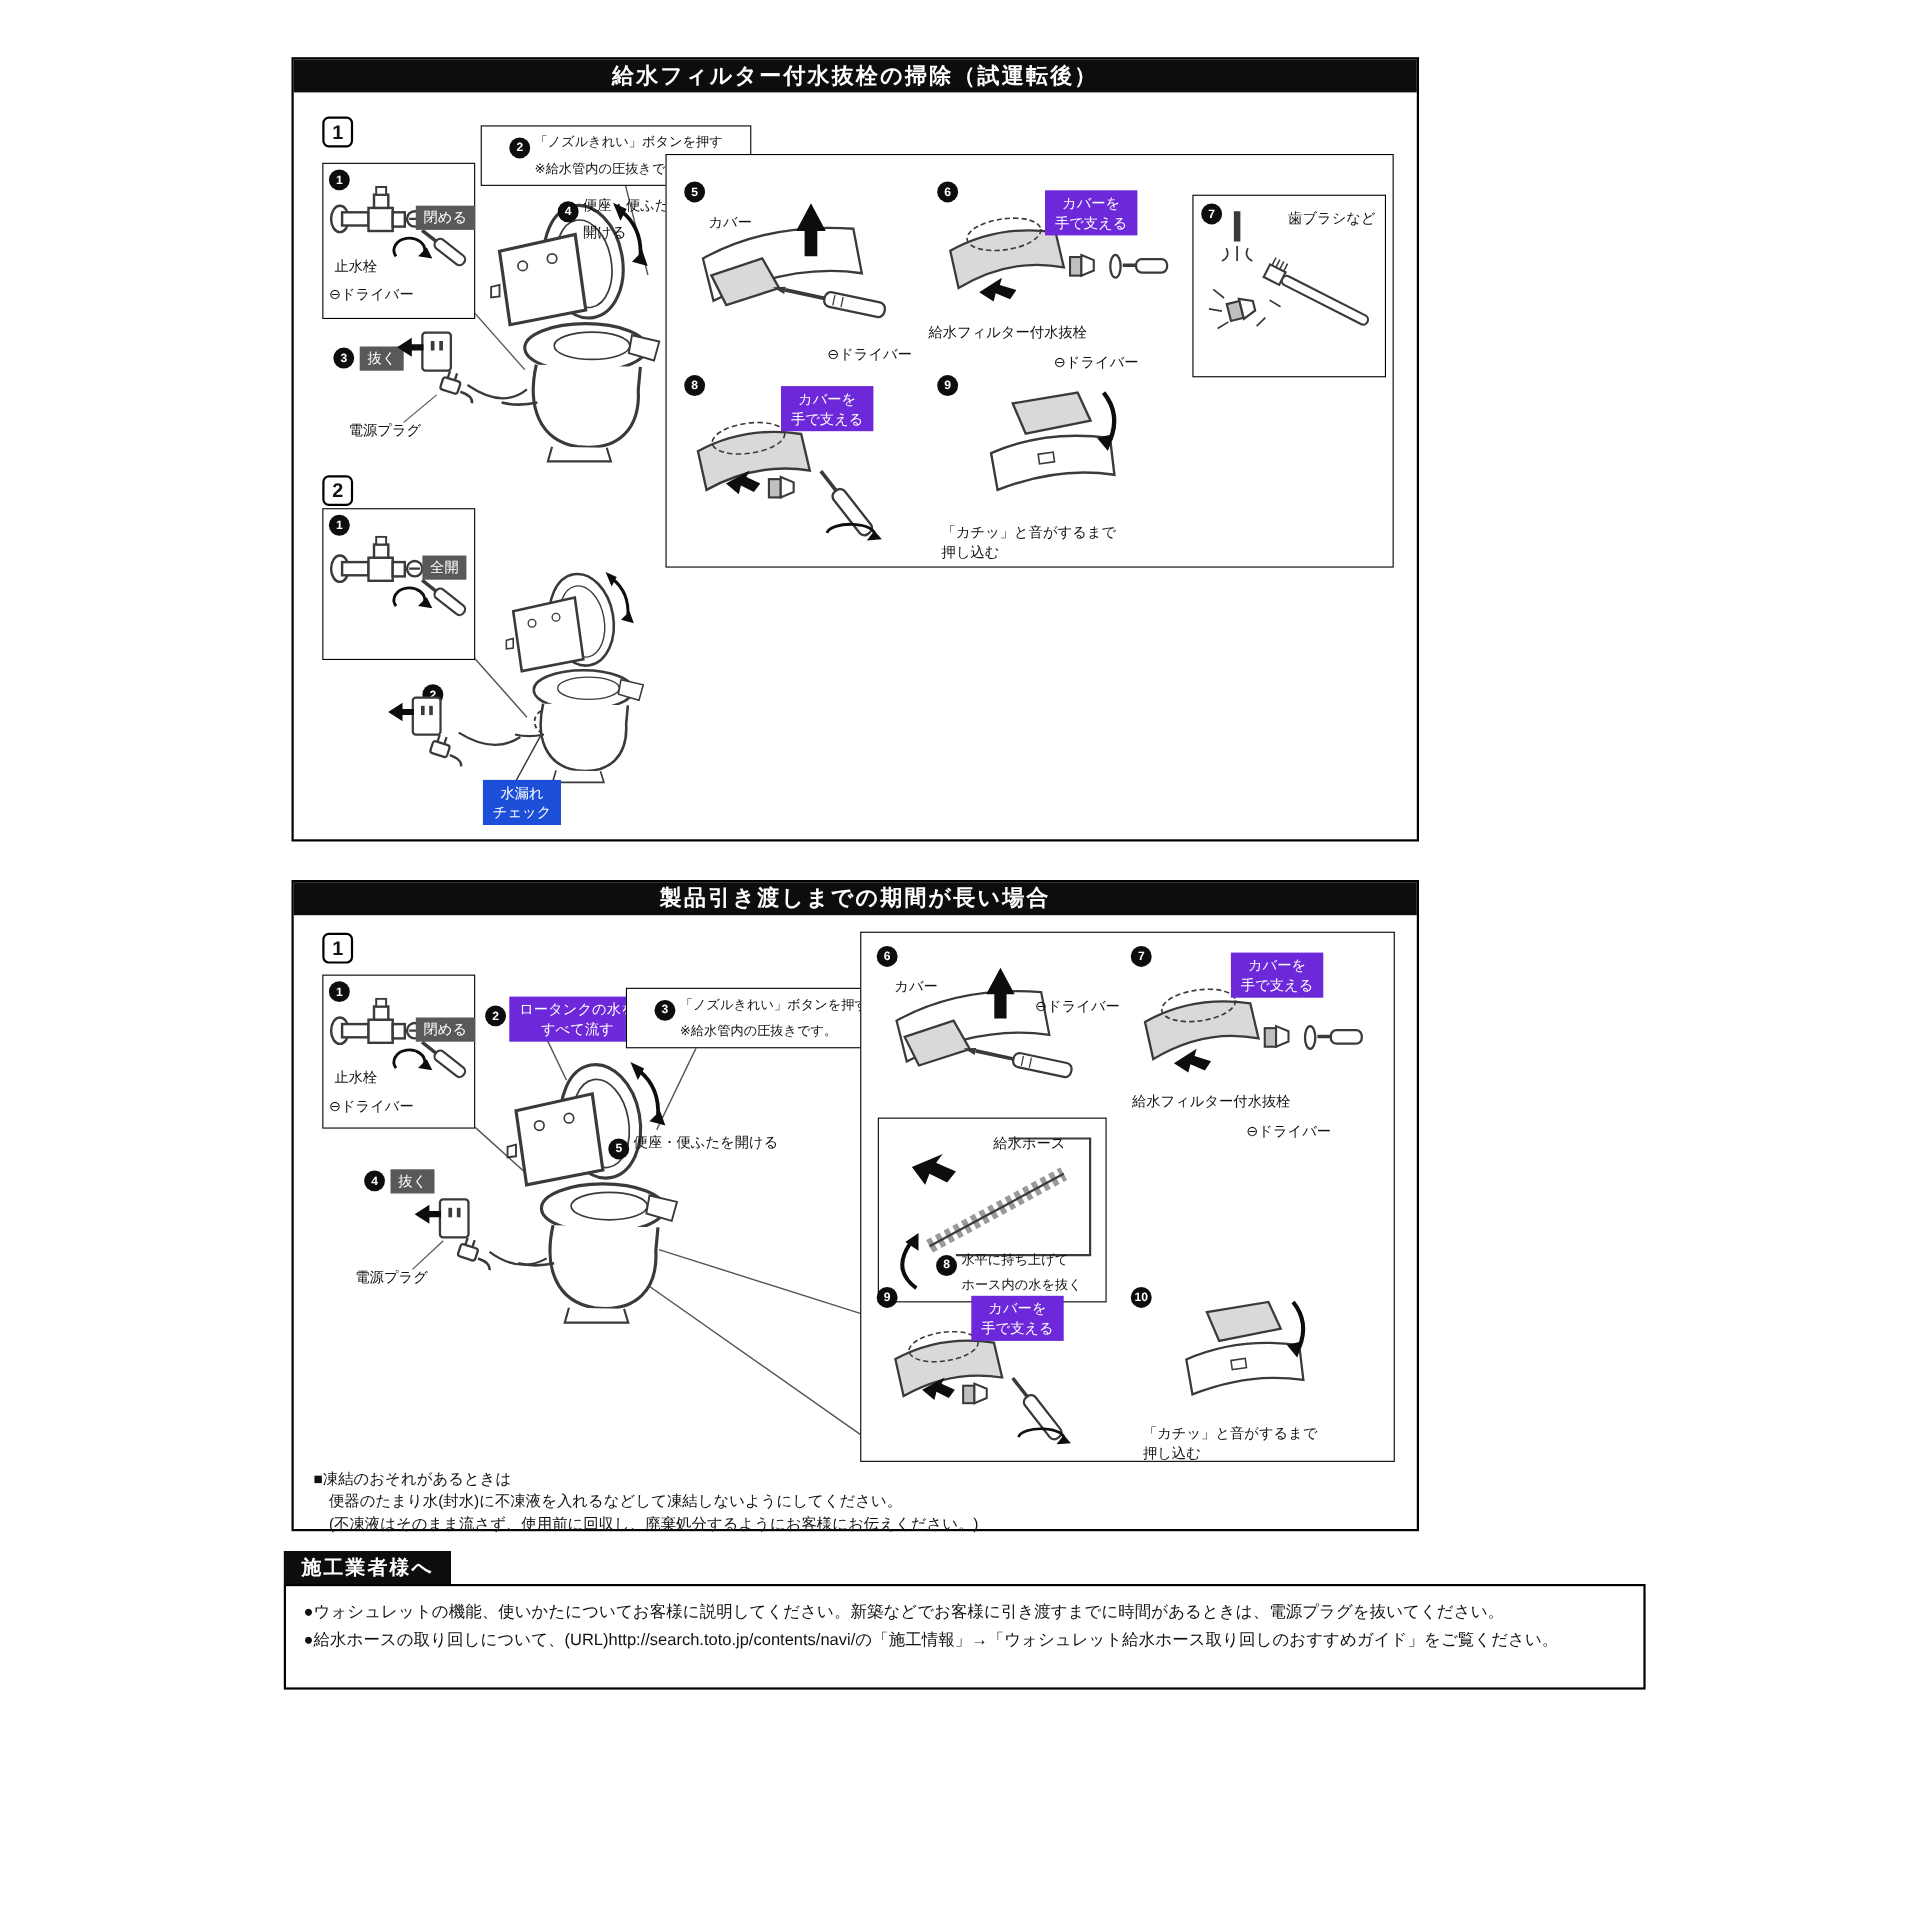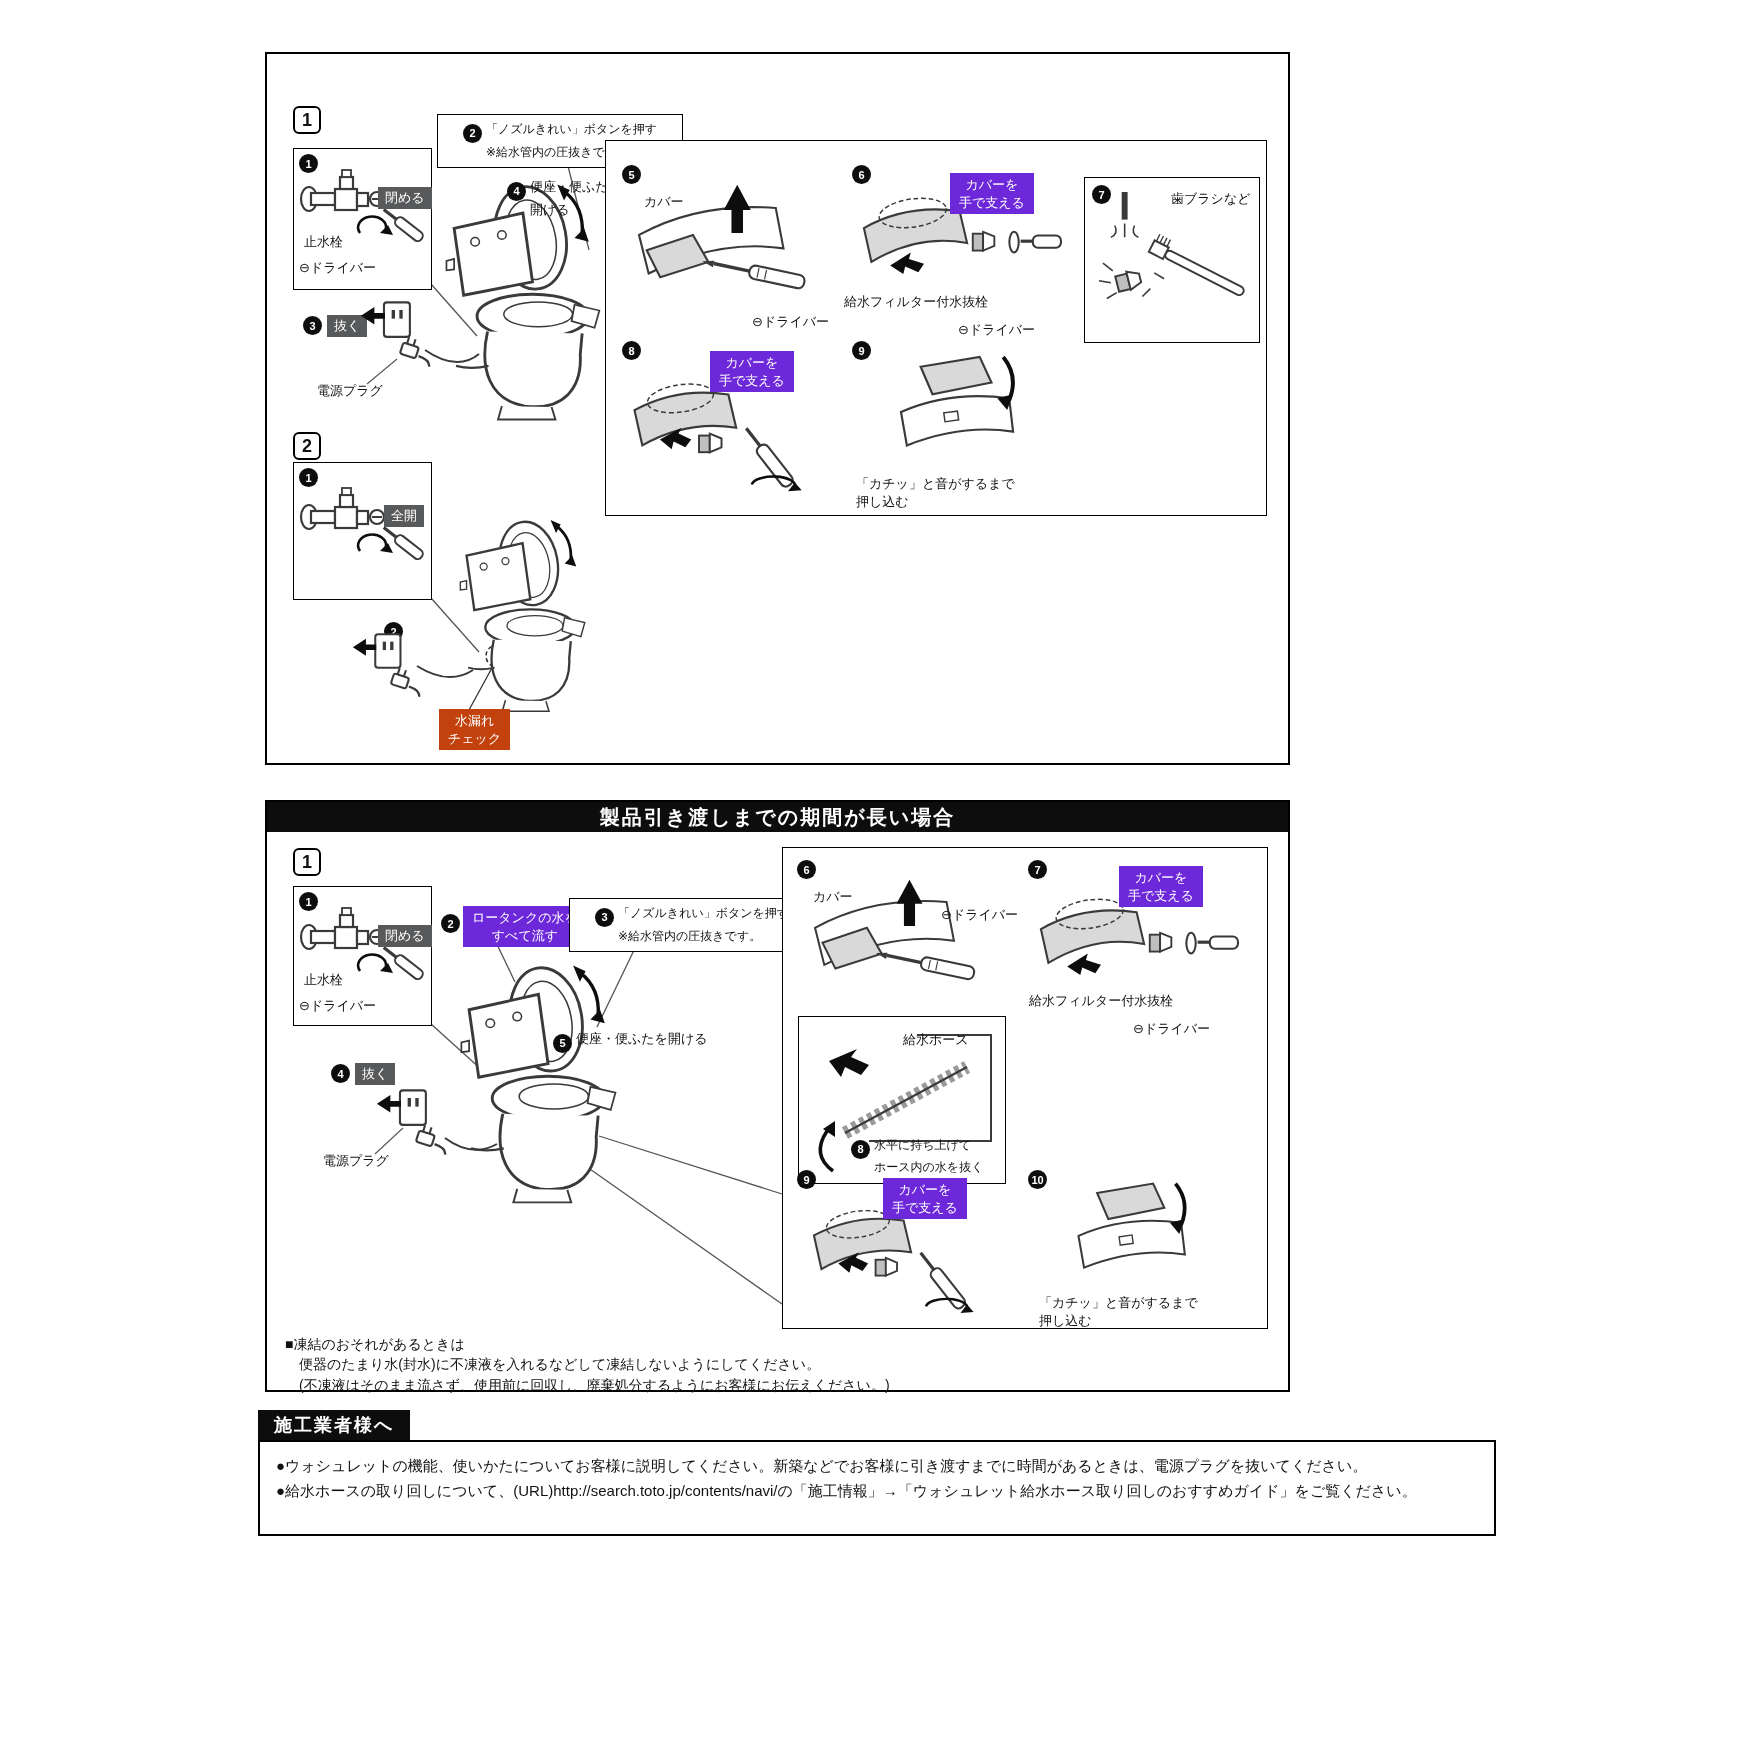--- a/index.html
+++ b/index.html
@@ -153,20 +153,21 @@
       <polygon points="30,40 58,28 52,36 70,44 62,54 46,46 42,56" fill="#0d0d0d"></polygon>
       <path d="M34 150 q-22 -16 -6 -40" fill="none" stroke="#0d0d0d" stroke-width="3.5"></path>
       <polygon points="24,108 36,100 36,116" fill="#0d0d0d"></polygon>
     </symbol>
   </defs>
 </svg>
 
 <div class="page">
 
   <section class="sec" style="left:265px;top:52px;width:1025px;height:713px">
+    <div class="sec-header">給水フィルター付水抜栓の掃除（試運転後）</div>
 
     <svg class="abs" style="left:0;top:0;width:1021px;height:709px;pointer-events:none">
       <line x1="164" y1="230" x2="210" y2="282" stroke="#555" stroke-width="1.3"></line>
       <line x1="300" y1="108" x2="322" y2="196" stroke="#555" stroke-width="1.3"></line>
       <path d="M158 296 Q190 318 212 300" fill="none" stroke="#3a3a3a" stroke-width="2"></path>
       <line x1="100" y1="330" x2="130" y2="305" stroke="#555" stroke-width="1.1"></line>
       <line x1="164" y1="544" x2="212" y2="598" stroke="#555" stroke-width="1.3"></line>
       <path d="M150 612 Q182 632 206 616" fill="none" stroke="#3a3a3a" stroke-width="2"></path>
       <circle cx="230" cy="602" r="11" fill="none" stroke="#333" stroke-width="1.6" stroke-dasharray="4 3"></circle>
       <line x1="202" y1="656" x2="226" y2="612" stroke="#333" stroke-width="1.3"></line>
@@ -220,21 +221,21 @@
     </div>
 
     <svg class="abs" style="left:168px;top:455px;width:172px;height:210px">
         <use href="#sym-toilet"></use>
       </svg>
     <span class="cn" style="left:117px;top:568px">2</span>
     <svg class="abs" style="left:84px;top:578px;width:70px;height:66px">
         <use href="#sym-outlet"></use>
       </svg>
 
-    <div class="bdg2" style="left:172px;top:655px;background:#c2410c">
+    <div class="bdg2" style="left:172px;top:655px;background:#1d4ed8">
       <div>水漏れ</div>
       <div>チェック</div>
     </div>
 
     <div class="ibox" style="left:338px;top:86px;width:662px;height:376px">
 
       <svg class="abs" style="left:22px;top:40px;width:205px;height:130px">
           <use href="#sym-cover-pry"></use>
         </svg>
       <span class="cn" style="left:16px;top:24px">5</span>

